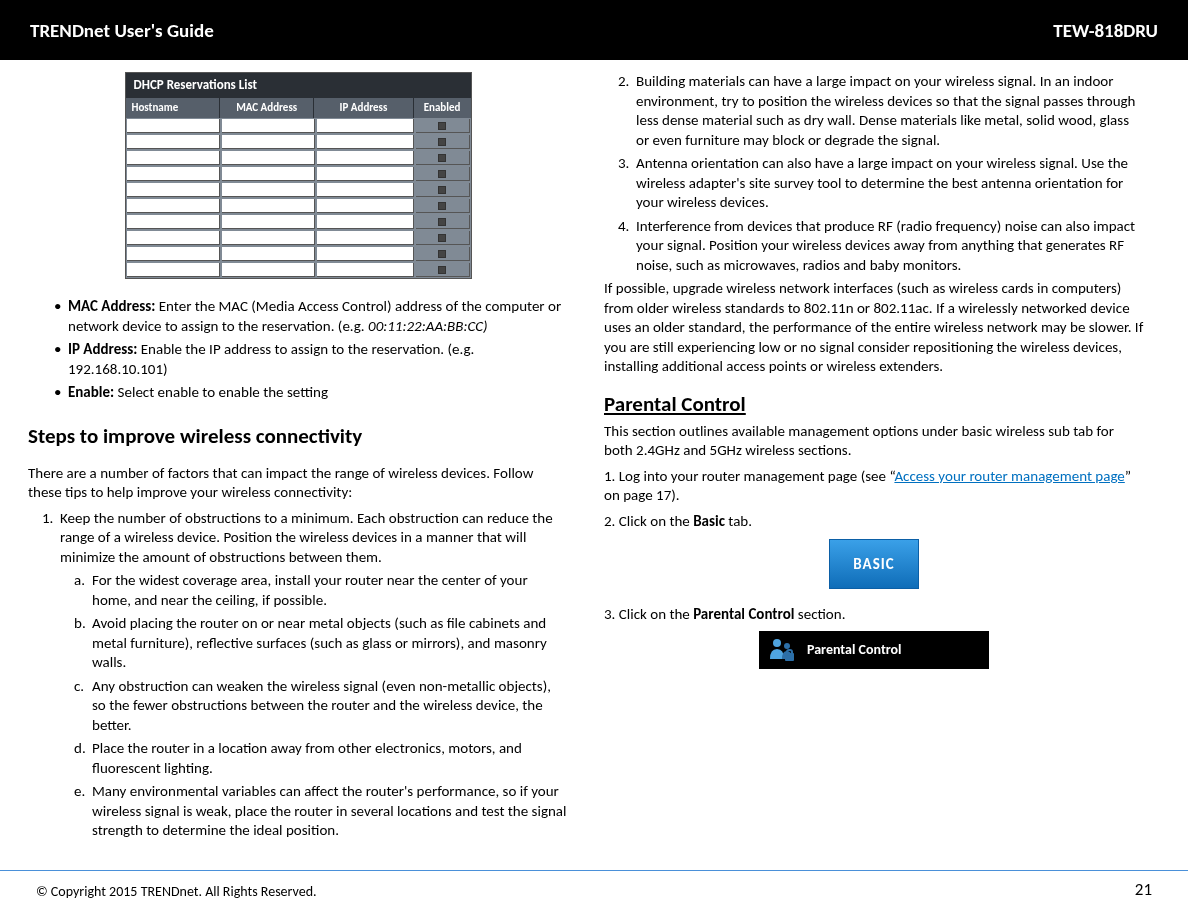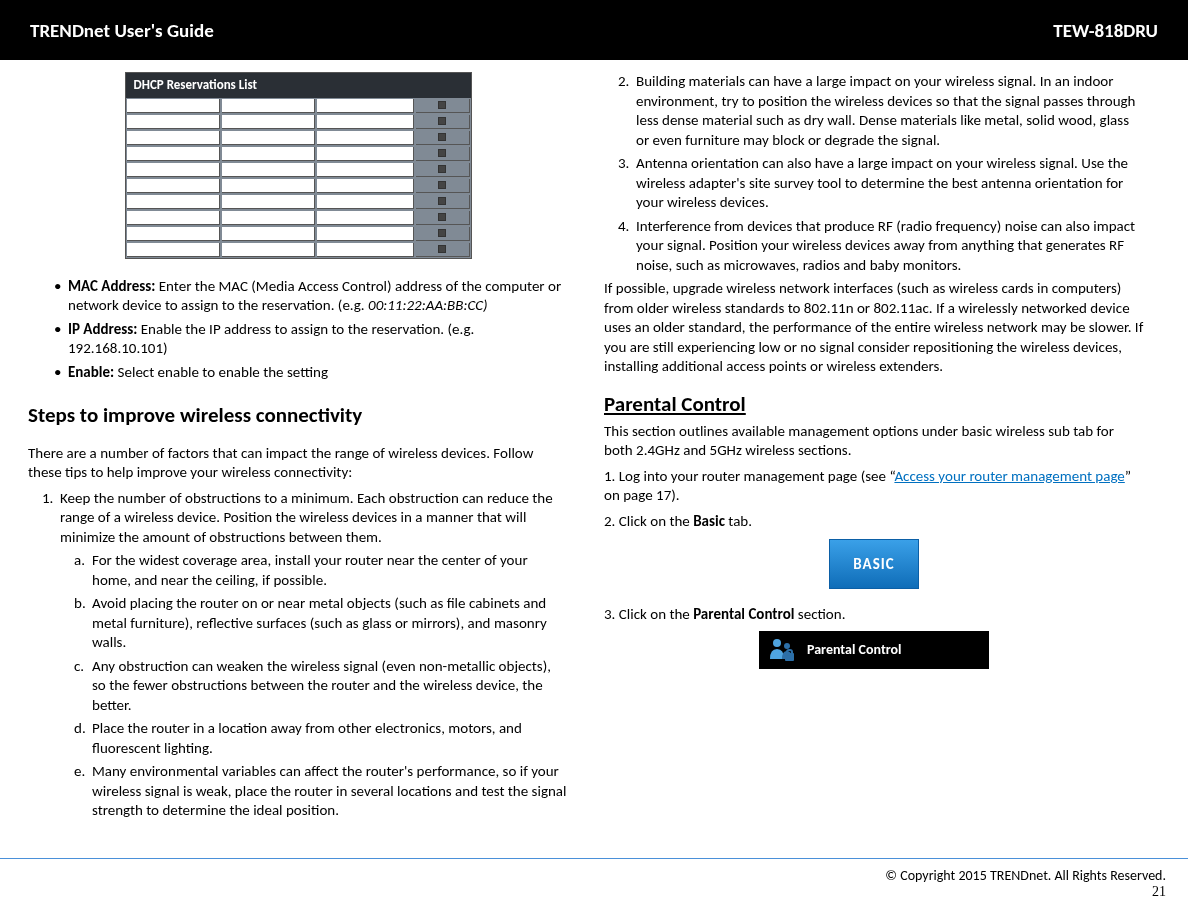--- a/index.html
+++ b/index.html
@@ -30,39 +30,45 @@
   ol.main > li { position:relative; padding-left: 18px; margin-bottom:4px;}
   ol.main > li .num { position:absolute; left:0; top:0;}
   ol.sub { list-style: none; padding-left: 14px; margin-top:4px;}
   ol.sub > li { position:relative; padding-left: 18px; margin-bottom:4px;}
   ol.sub > li .num { position:absolute; left:0; top:0;}
   .link { color: #0070c0; text-decoration: underline;}
   .basic-btn { width:90px; height:50px; margin: 8px auto 16px auto; background: linear-gradient(#3aa0e8,#0f6db8); border:1px solid #0b5fa6; display:flex; align-items:center; justify-content:center; color:#fff; font-weight:bold; font-size:15px; letter-spacing:1px;}
   .parental-btn { width:230px; height:38px; margin: 6px auto; background:#000; color:#fff; display:flex; align-items:center; padding-left:8px; font-weight:bold; font-size:14px;}
   .pc-icon { width:30px; height:30px; margin-right:10px; position:relative;}
   .pc-icon svg{width:30px;height:30px;}
-  .footer { position:absolute; bottom:14px; left:0; right:0; padding: 0 22px; border-top:1px solid #4a90d9; display:flex; justify-content:space-between; align-items:flex-end; font-size:14px; padding-top:8px;flex-direction:column;}
-  .footer .pg { font-size:14px;font-family:Liberation Serif, serif;}
+  .footer { position:absolute; bottom:14px; left:0; right:0; padding: 0 36px; border-top:1px solid #4a90d9; display:flex; justify-content:space-between; align-items:flex-end; font-size:14px; padding-top:8px;}
+  .footer .pg { font-size:17px;}
   .italic{font-style:italic;}
   .b{font-weight:bold;}
   p{margin-bottom:6px;}
 </style>
 </head>
 <body>
 
 <div class="page-header">
   <span>TRENDnet User's Guide</span>
   <span>TEW-818DRU</span>
 </div>
 
 <div class="content">
   <div class="col col-left">
 
     <div class="dhcp-table-wrap">
       <div class="dhcp-title">DHCP Reservations List</div>
+      <div class="dhcp-head">
+        <div class="hc1">Hostname</div>
+        <div class="hc2">MAC Address</div>
+        <div class="hc3">IP Address</div>
+        <div class="hc4">Enabled</div>
+      </div>
       <div class="dhcp-rows">
         <div class="dhcp-row">
             <div class="cc1"></div>
             <div class="cc2"></div>
             <div class="cc3"></div>
             <div class="cc4">
               <span class="chk"></span>
             </div>
           </div>
         <div class="dhcp-row">

